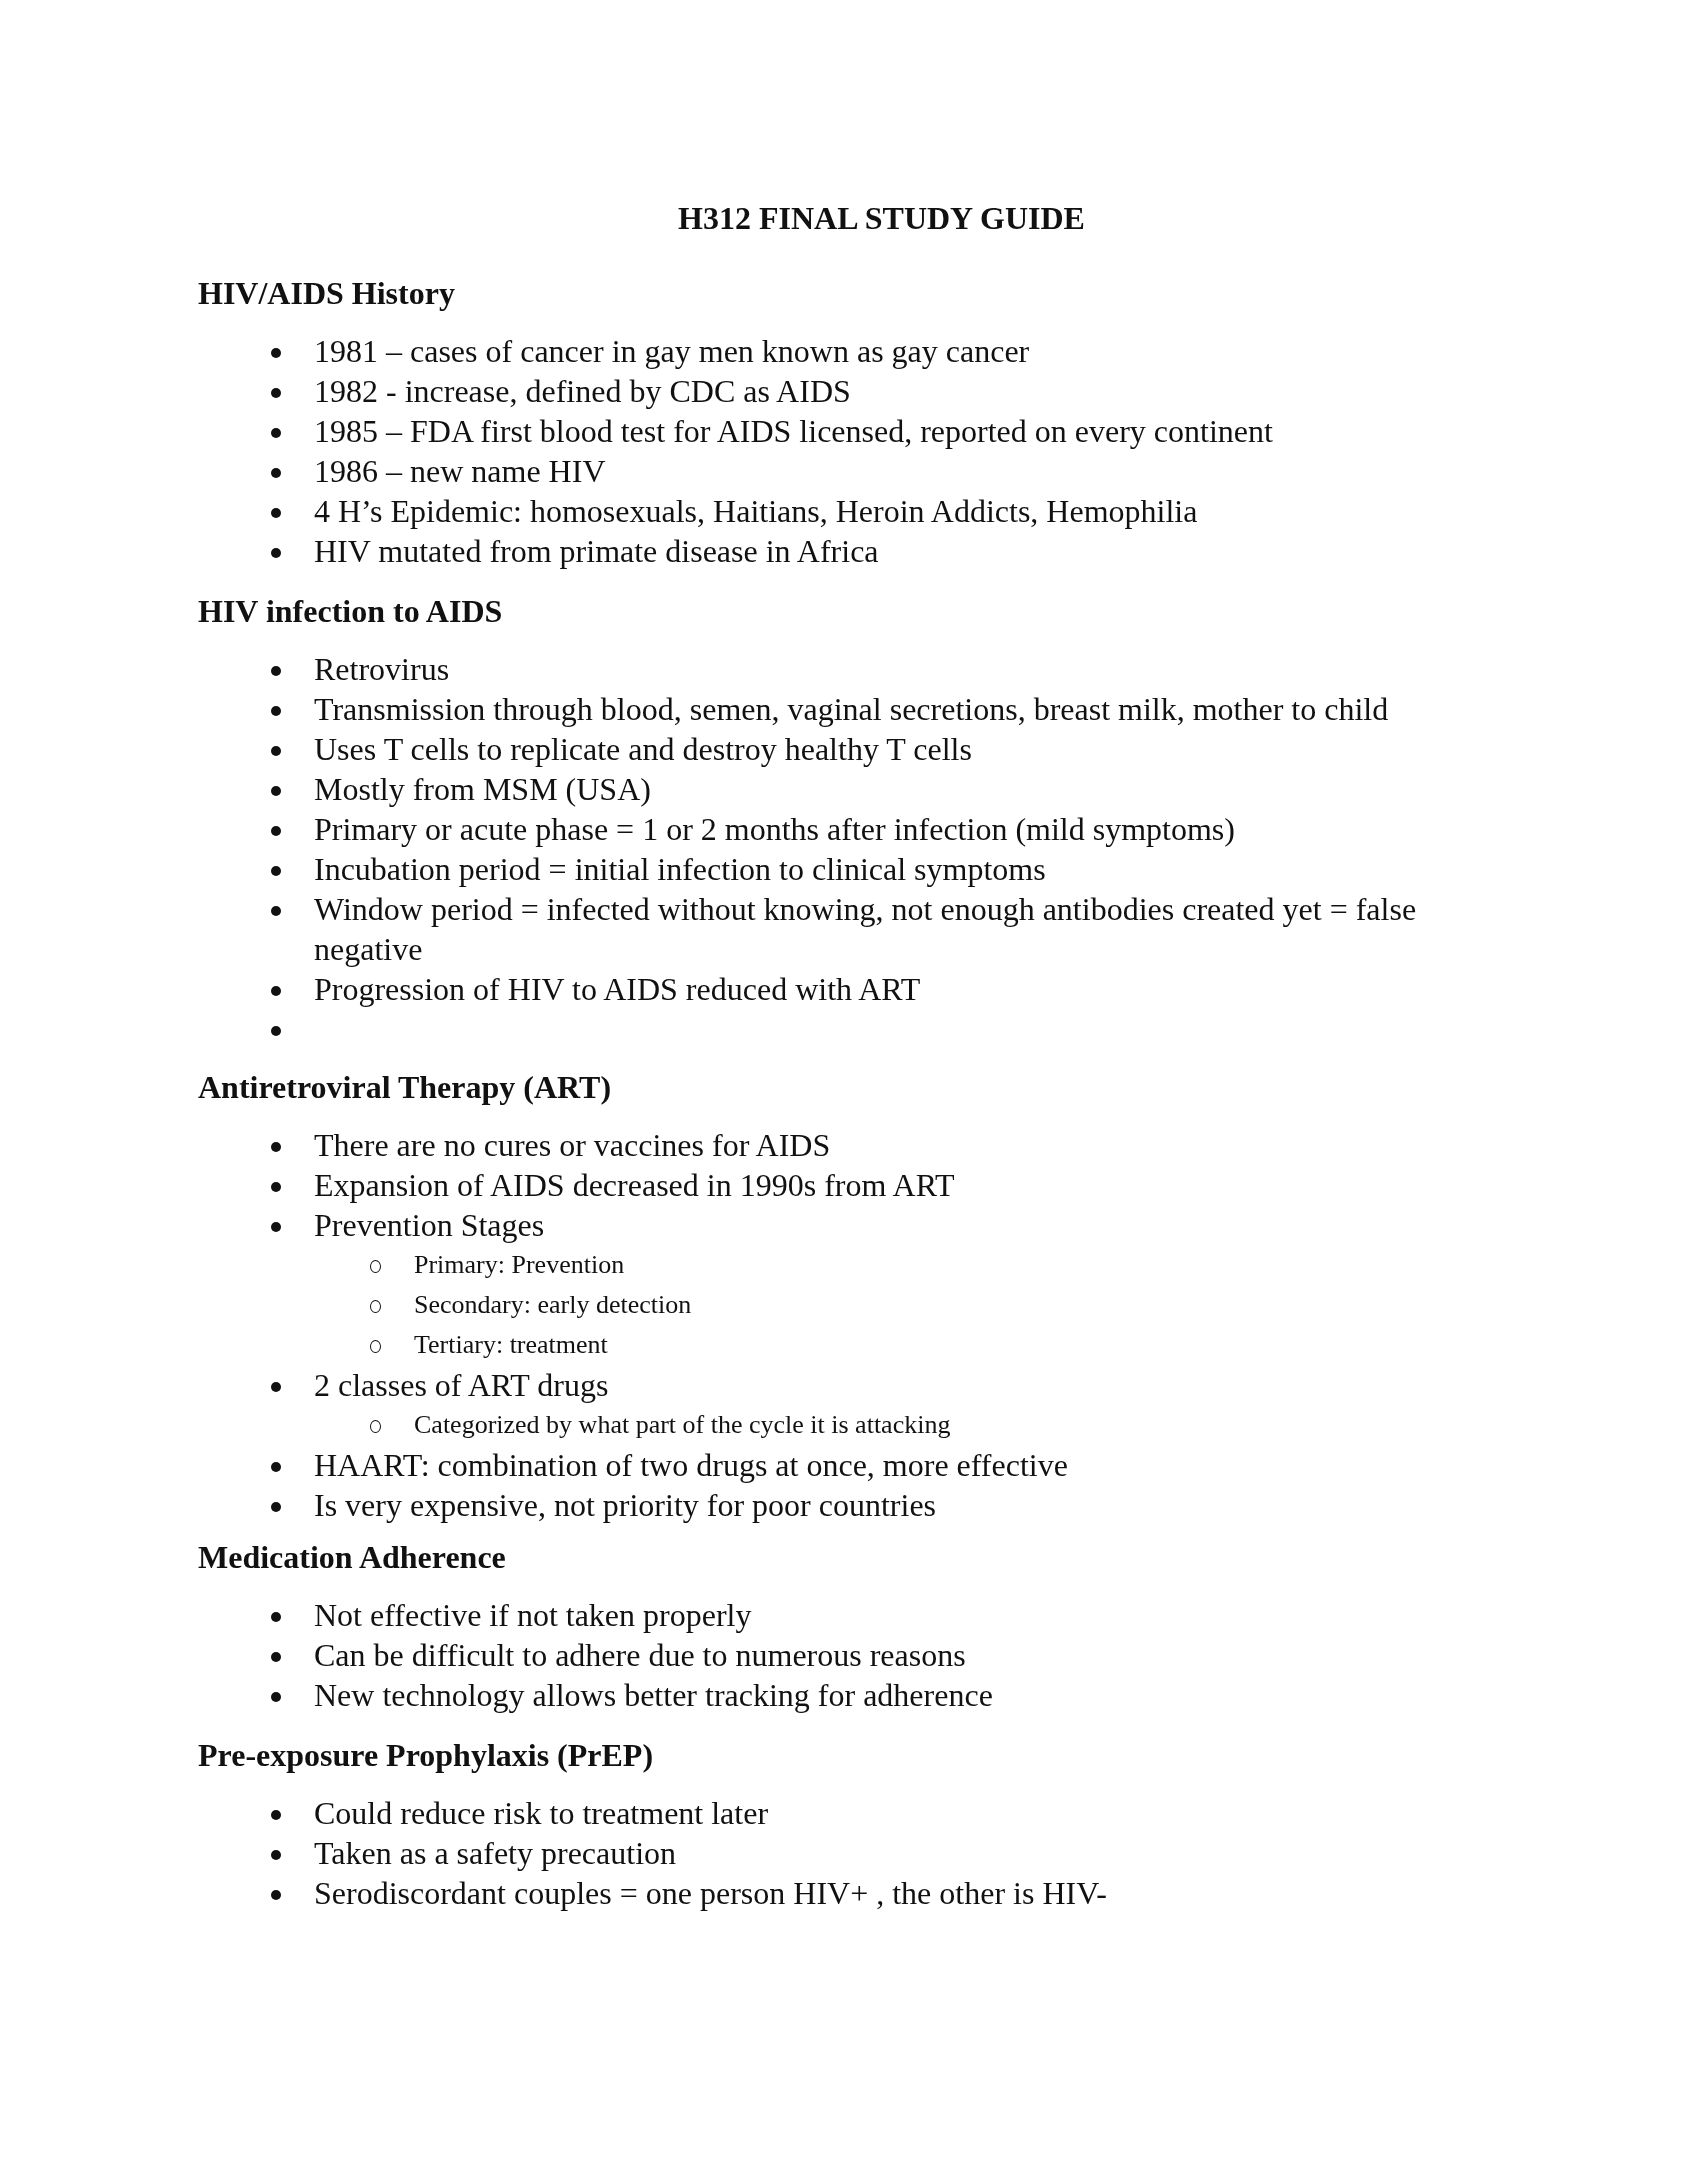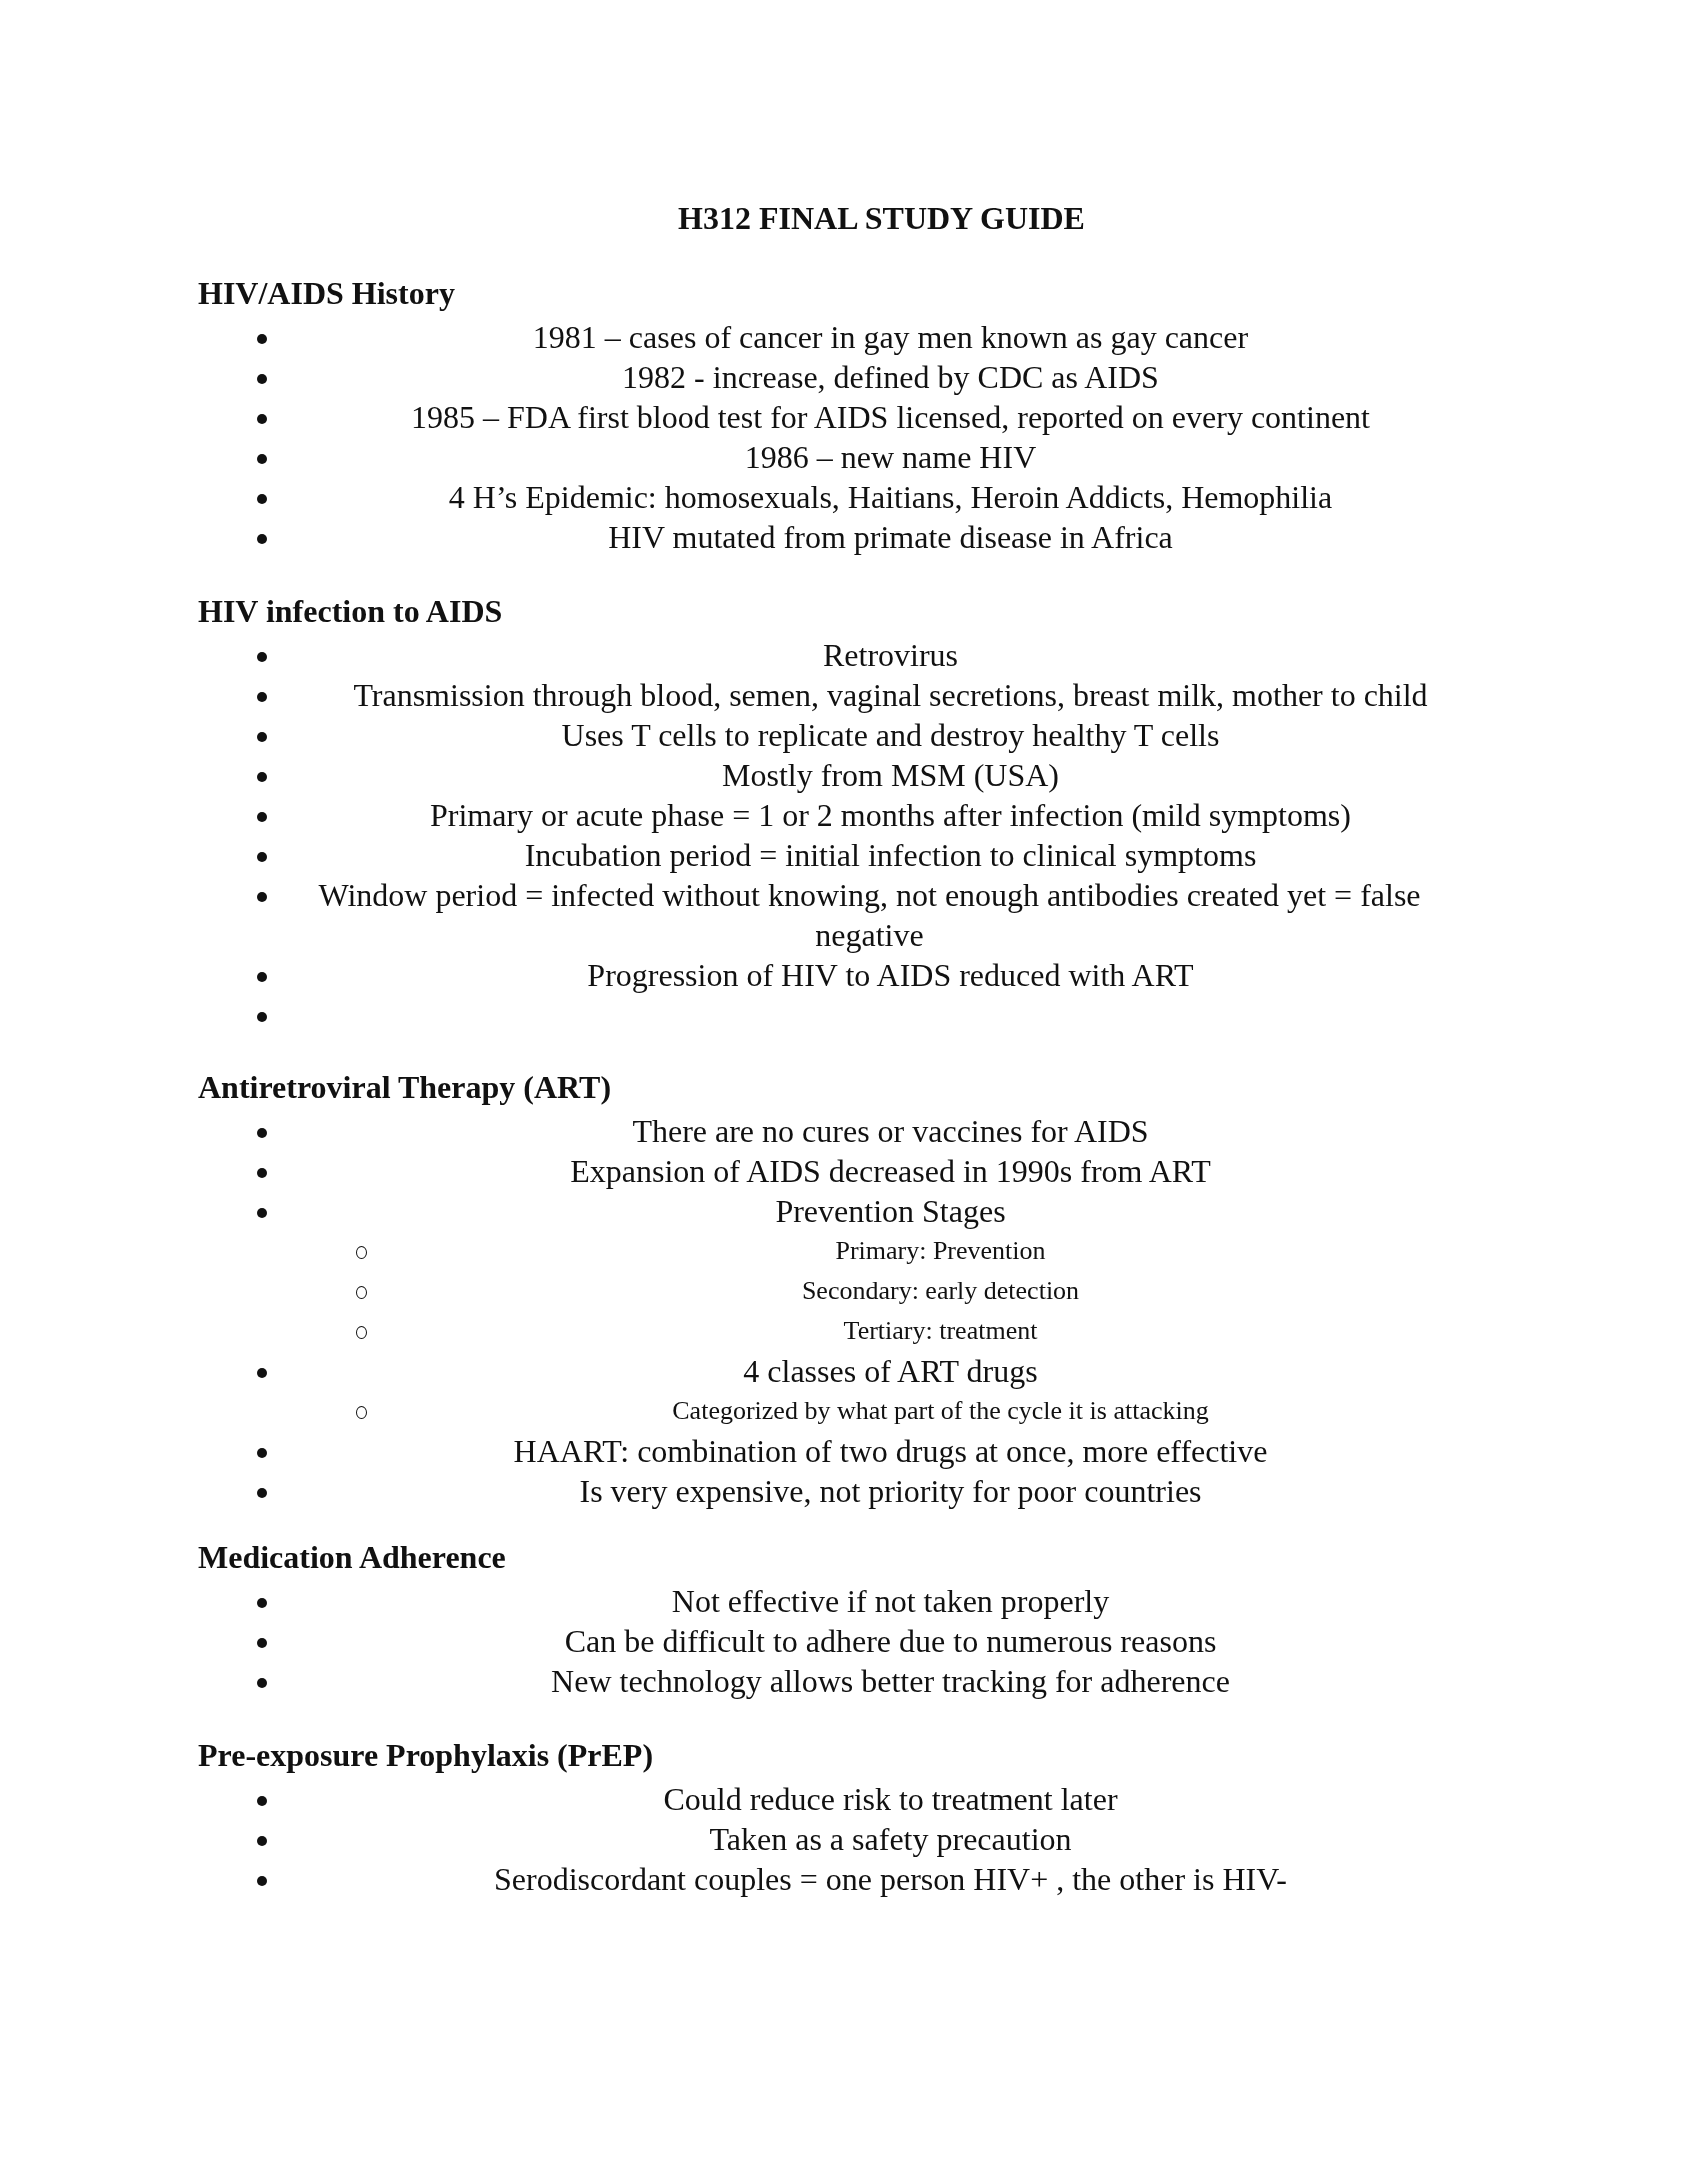--- a/index.html
+++ b/index.html
@@ -2,21 +2,21 @@
 <html><head>
 <meta charset="utf-8">
 <style>
   html, body { margin:0; padding:0; background:#ffffff; }
   body { width:1683px; height:2178px; position:relative; overflow:hidden;
          font-family:"Liberation Serif", "DejaVu Serif", serif; color:#111; }
   .title { position:absolute; top:198px; left:0; width:1683px; text-align:center;
            font-weight:bold; font-size:32px; line-height:40px;margin-left:40px; }
   .section { position:absolute; left:198px; width:1287px; }
   .heading { font-weight:bold; font-size:32px; line-height:40px; height:40px; }
-  ul.l1 { list-style:none; margin:4px; padding:0;text-align:center; }
+  ul.l1 { list-style:none; margin:18px; padding:0; }
   ul.l1 > li { position:relative; padding-left:98px; font-size:32px; line-height:40px; }
   ul.l1 > li > .b { position:absolute; left:50px; top:0; width:20px; text-align:center; }
   .dot { display:inline-block; width:10px; height:10px; border-radius:50%; background:#111; vertical-align:middle; margin-top:-4px; }
   ul.l2 { list-style:none; margin:0; padding:0; margin-left:-98px; }
   ul.l2 > li { position:relative; padding-left:198px; font-size:26px; line-height:40px; }
   ul.l2 > li > .b { position:absolute; left:149px; top:0; width:20px; text-align:center; }
   .circ { display:inline-block; width:11px; height:13px; border-radius:50%; border:1.5px solid #111; vertical-align:middle; margin-top:-2px; box-sizing:border-box;}
 </style>
 </head>
 <body>
@@ -55,21 +55,21 @@
   <ul class="l1">
     <li><span class="b"><span class="dot"></span></span><span>There are no cures or vaccines for AIDS</span></li>
     <li><span class="b"><span class="dot"></span></span><span>Expansion of AIDS decreased in 1990s from ART</span></li>
     <li><span class="b"><span class="dot"></span></span><span>Prevention Stages</span>
       <ul class="l2">
         <li><span class="b"><span class="circ"></span></span><span>Primary: Prevention</span></li>
         <li><span class="b"><span class="circ"></span></span><span>Secondary: early detection</span></li>
         <li><span class="b"><span class="circ"></span></span><span>Tertiary: treatment</span></li>
       </ul>
     </li>
-    <li><span class="b"><span class="dot"></span></span><span>4 classes of ART drugs</span>
+    <li><span class="b"><span class="dot"></span></span><span>2 classes of ART drugs</span>
       <ul class="l2">
         <li><span class="b"><span class="circ"></span></span><span>Categorized by what part of the cycle it is attacking</span></li>
       </ul>
     </li>
     <li><span class="b"><span class="dot"></span></span><span>HAART: combination of two drugs at once, more effective</span></li>
     <li><span class="b"><span class="dot"></span></span><span>Is very expensive, not priority for poor countries</span></li>
   </ul>
 </div>
 
 <div class="section" style="top:1537px">

